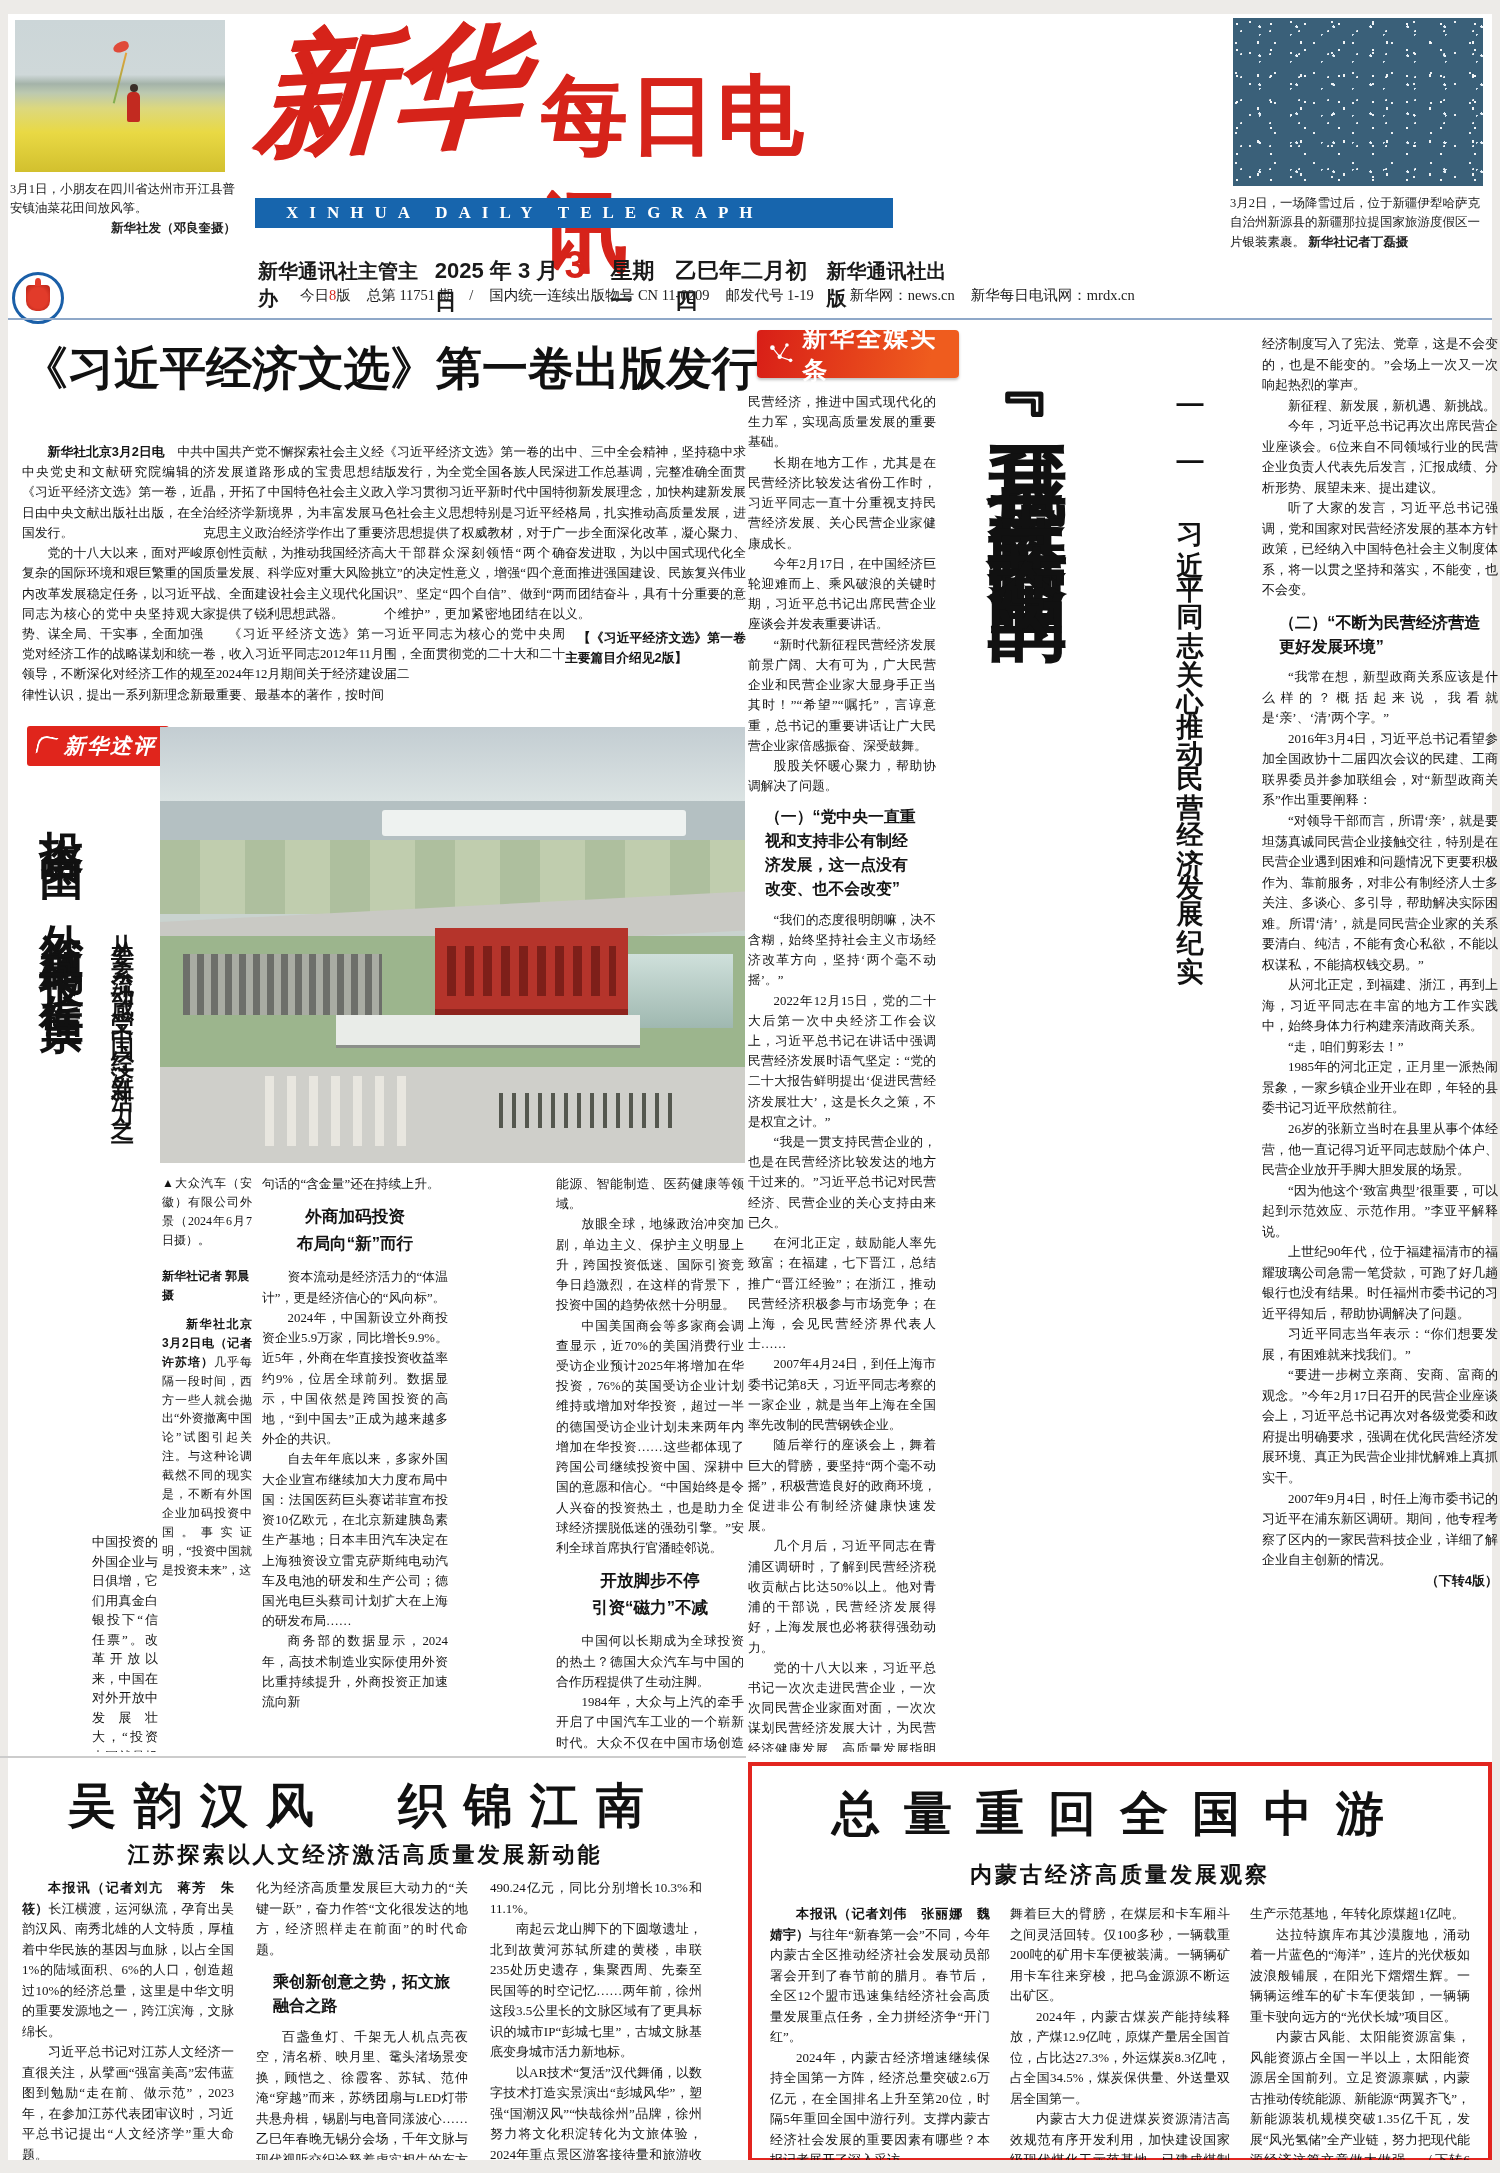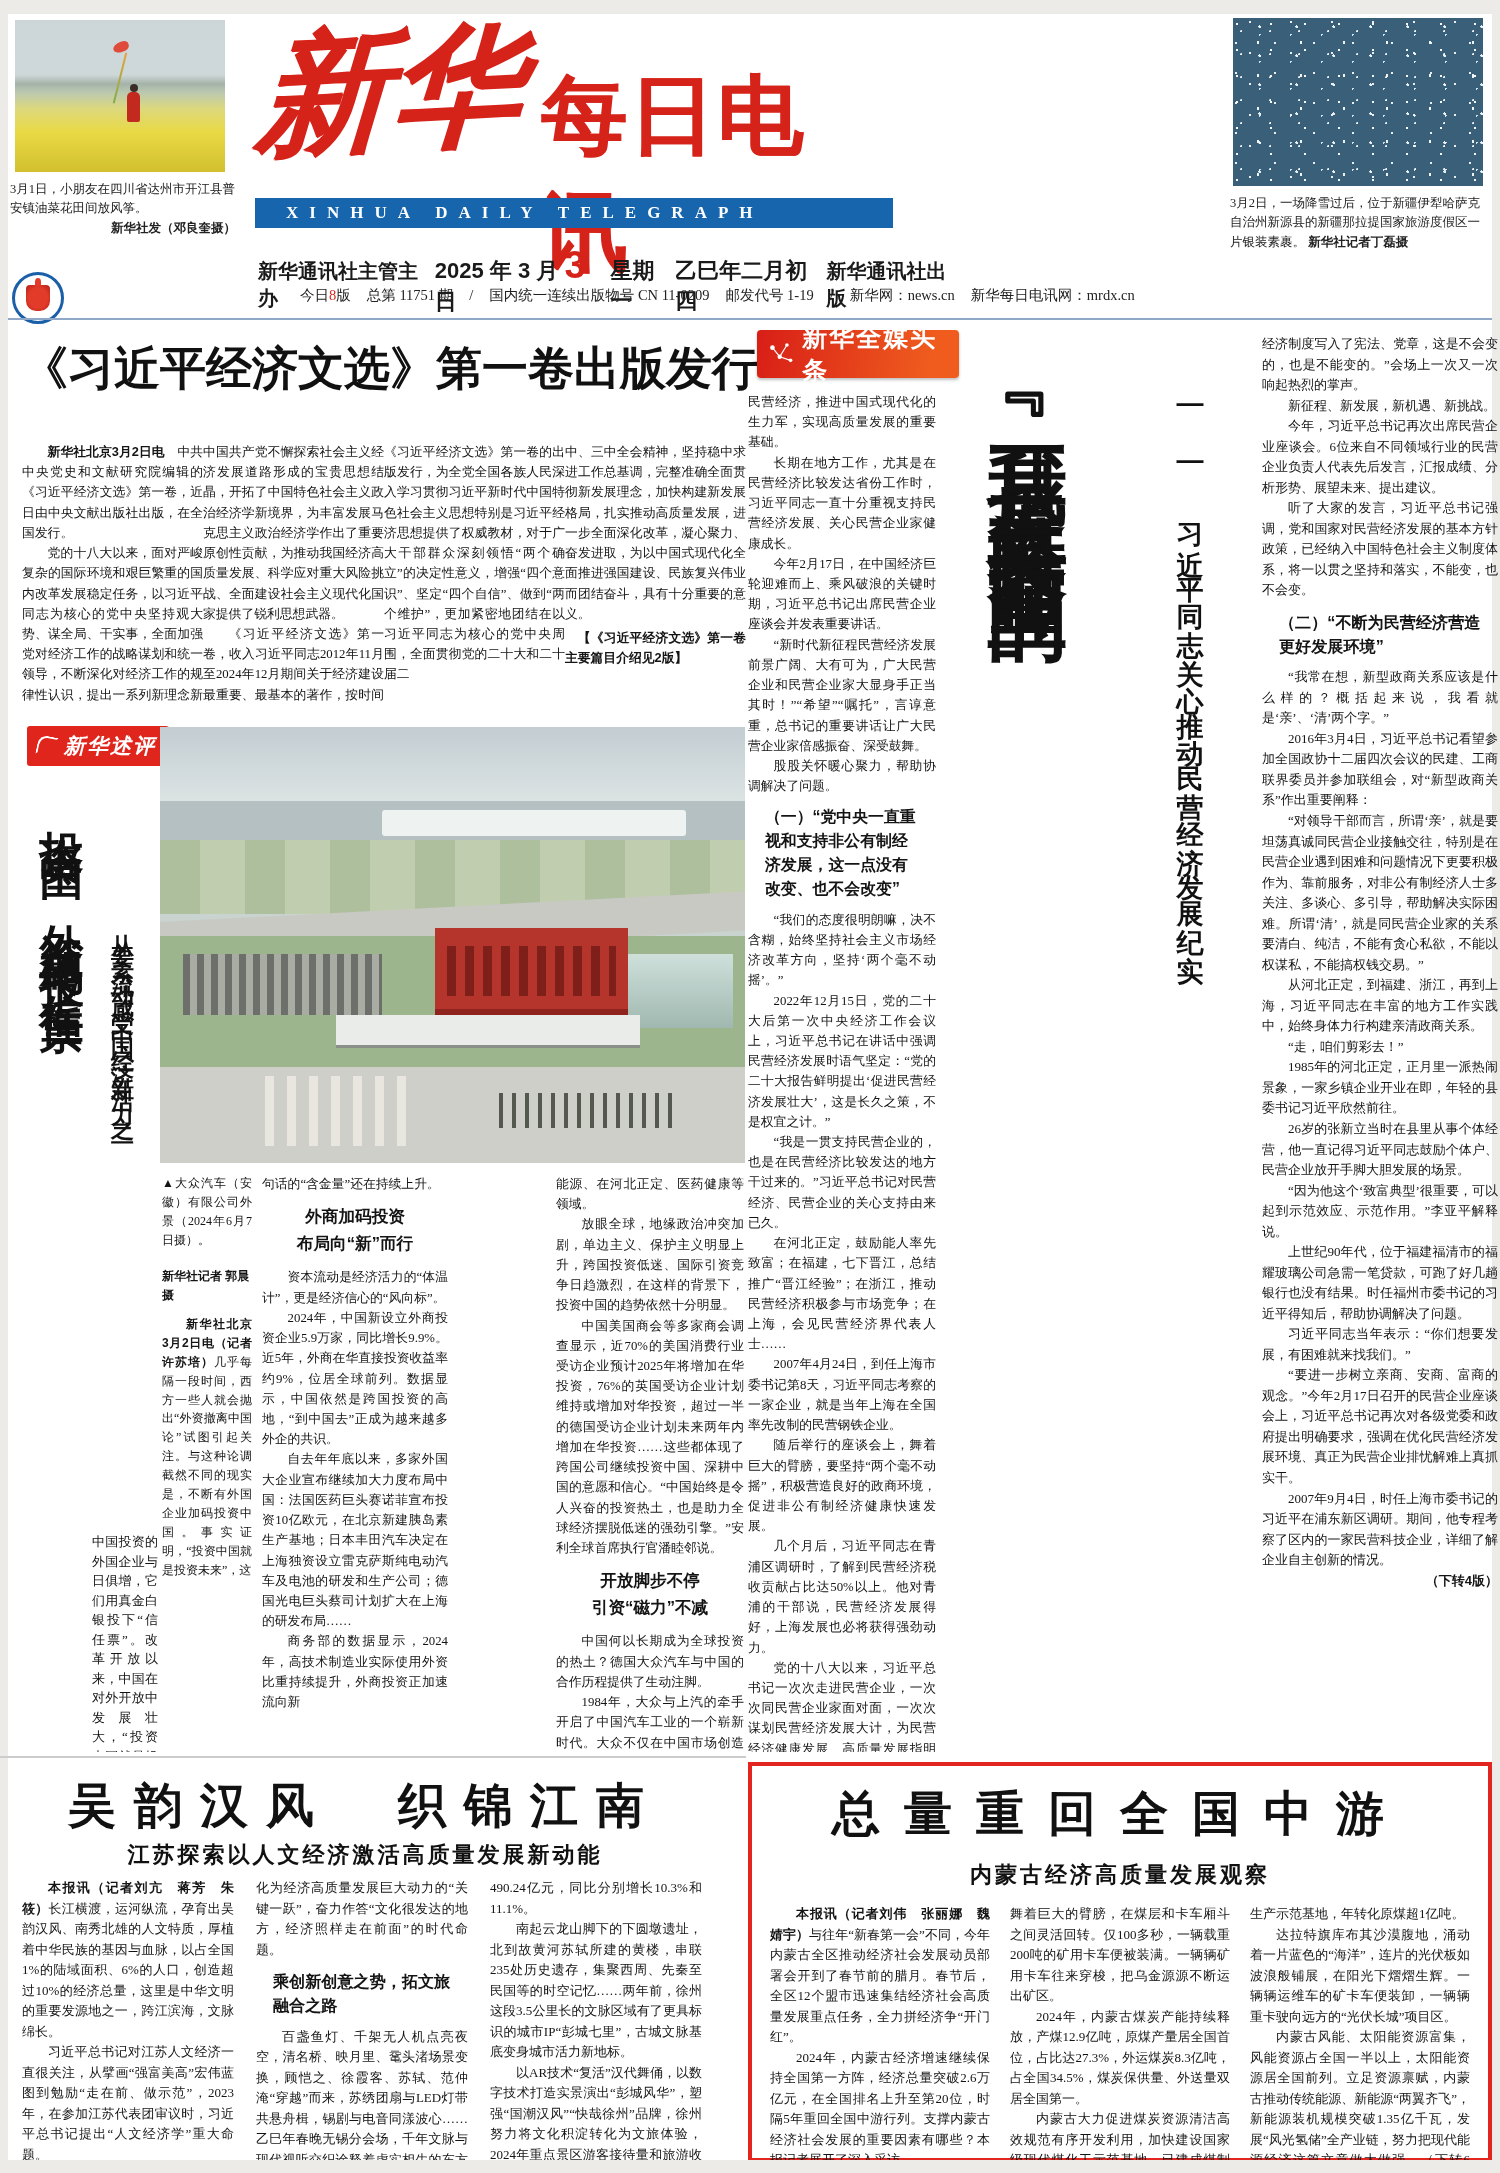--- a/index.html
+++ b/index.html
@@ -249,21 +249,21 @@
 <div class="abs ncol" style="left:262px;top:1174px;width:186px;height:578px;">
     <div class="fi fi-pc">句话的“含金量”还在持续上升。</div>
     <div class="fi fi-hc">外商加码投资
 布局向“新”而行</div>
     <div class="fi fi-p">资本流动是经济活力的“体温计”，更是经济信心的“风向标”。</div>
     <div class="fi fi-p">2024年，中国新设立外商投资企业5.9万家，同比增长9.9%。近5年，外商在华直接投资收益率约9%，位居全球前列。数据显示，中国依然是跨国投资的高地，“到中国去”正成为越来越多外企的共识。</div>
     <div class="fi fi-p">自去年年底以来，多家外国大企业宣布继续加大力度布局中国：法国医药巨头赛诺菲宣布投资10亿欧元，在北京新建胰岛素生产基地；日本丰田汽车决定在上海独资设立雷克萨斯纯电动汽车及电池的研发和生产公司；德国光电巨头蔡司计划扩大在上海的研发布局……</div>
     <div class="fi fi-p">商务部的数据显示，2024年，高技术制造业实际使用外资比重持续提升，外商投资正加速流向新</div>
   </div>
 <div class="abs ncol" style="left:556px;top:1174px;width:188px;height:578px;">
-    <div class="fi fi-pc">能源、在河北正定、医药健康等领域。</div>
+    <div class="fi fi-pc">能源、智能制造、医药健康等领域。</div>
     <div class="fi fi-p">放眼全球，地缘政治冲突加剧，单边主义、保护主义明显上升，跨国投资低迷、国际引资竞争日趋激烈，在这样的背景下，投资中国的趋势依然十分明显。</div>
     <div class="fi fi-p">中国美国商会等多家商会调查显示，近70%的美国消费行业受访企业预计2025年将增加在华投资，76%的英国受访企业计划维持或增加对华投资，超过一半的德国受访企业计划未来两年内增加在华投资……这些都体现了跨国公司继续投资中国、深耕中国的意愿和信心。“中国始终是令人兴奋的投资热土，也是助力全球经济摆脱低迷的强劲引擎。”安利全球首席执行官潘睦邻说。</div>
     <div class="fi fi-hc">开放脚步不停
 引资“磁力”不减</div>
     <div class="fi fi-p">中国何以长期成为全球投资的热土？德国大众汽车与中国的合作历程提供了生动注脚。</div>
     <div class="fi fi-p">1984年，大众与上汽的牵手开启了中国汽车工业的一个崭新时代。大众不仅在中国市场创造了一个又一个“销量奇迹”，更见证了中国汽车工业的成长壮大。</div>
   </div>
 
 <div class="abs" style="left:0;top:1756px;width:746px;height:2px;background:#cccccc;"></div>
 <div class="abs sec-headline" style="left:10px;top:1774px;width:710px;">吴韵汉风　织锦江南</div>

